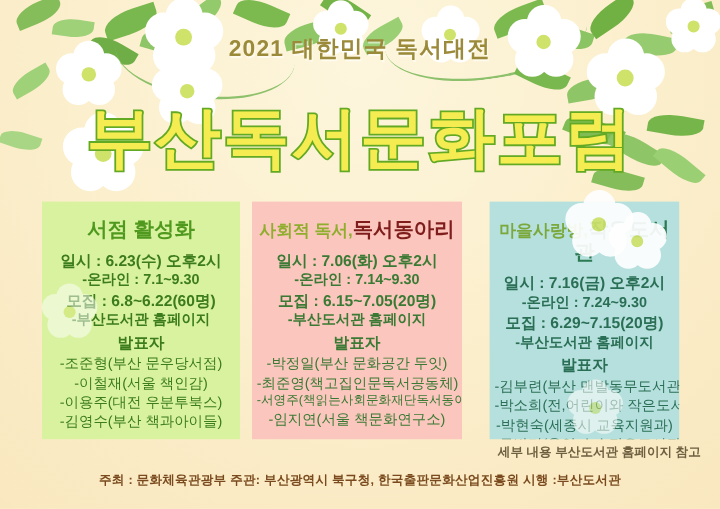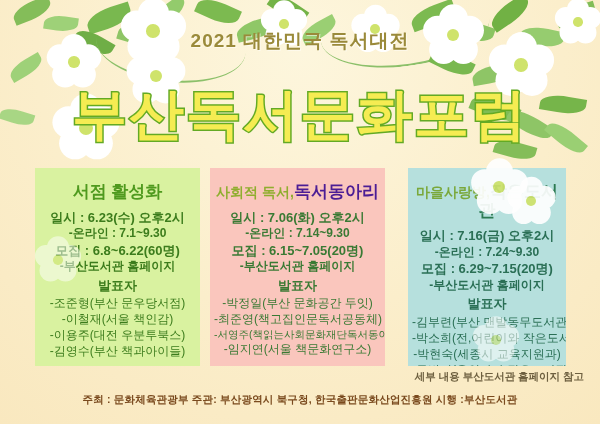--- a/index.html
+++ b/index.html
@@ -66,21 +66,21 @@
   }
   .panel.green{left:35px;width:165px;background:#d9f2a0;}
   .panel.pink {left:210px;width:175px;background:#fac6bd;}
   .panel.blue {left:408px;width:158px;background:#b6e0dd;}
 
   .p-head{
     font-size:16px;font-weight:bold;margin:9px 0 7px 0;line-height:1.1;
   }
   .panel.green .p-head{color:#4f9a1e;font-size:17px;}
   .p-head .soft{color:#8fae2e;font-size:14px;}
-  .panel.pink .p-head .strong{color:#4c1d95;font-size:17px;}
+  .panel.pink .p-head .strong{color:#7f1d1d;font-size:17px;}
   .panel.blue .p-head .soft{color:#7aa83a;font-size:14px;}
   .panel.blue .p-head .strong{color:#2c7a52;font-size:17px;}
 
   .line{font-size:13px;line-height:1.32;font-weight:bold;white-space:nowrap;}
   .panel.green .line{color:#3c7c1c;}
   .panel.pink  .line{color:#3a7a34;}
   .panel.blue  .line{color:#2a6f55;}
   .line.sub{font-size:12px;}
   .line.label{margin-top:2px;}
 

